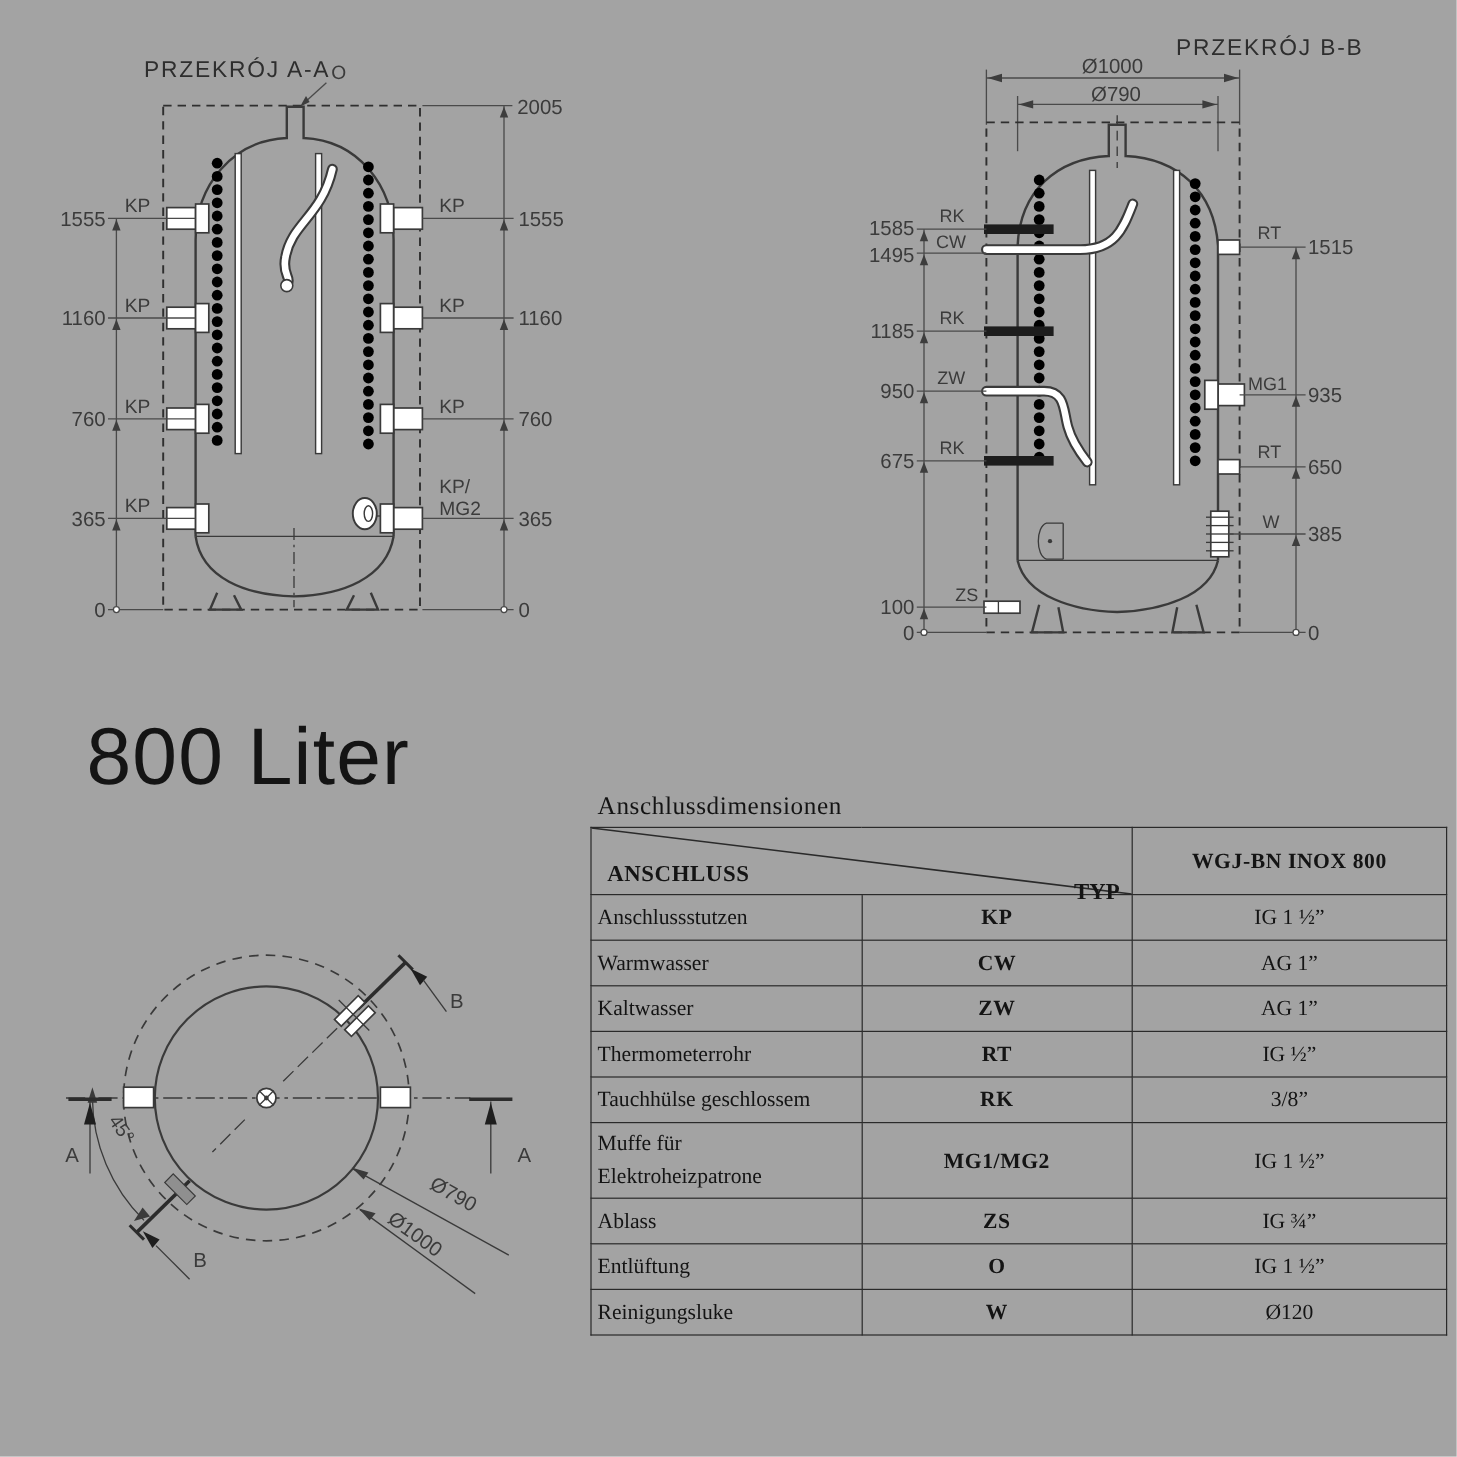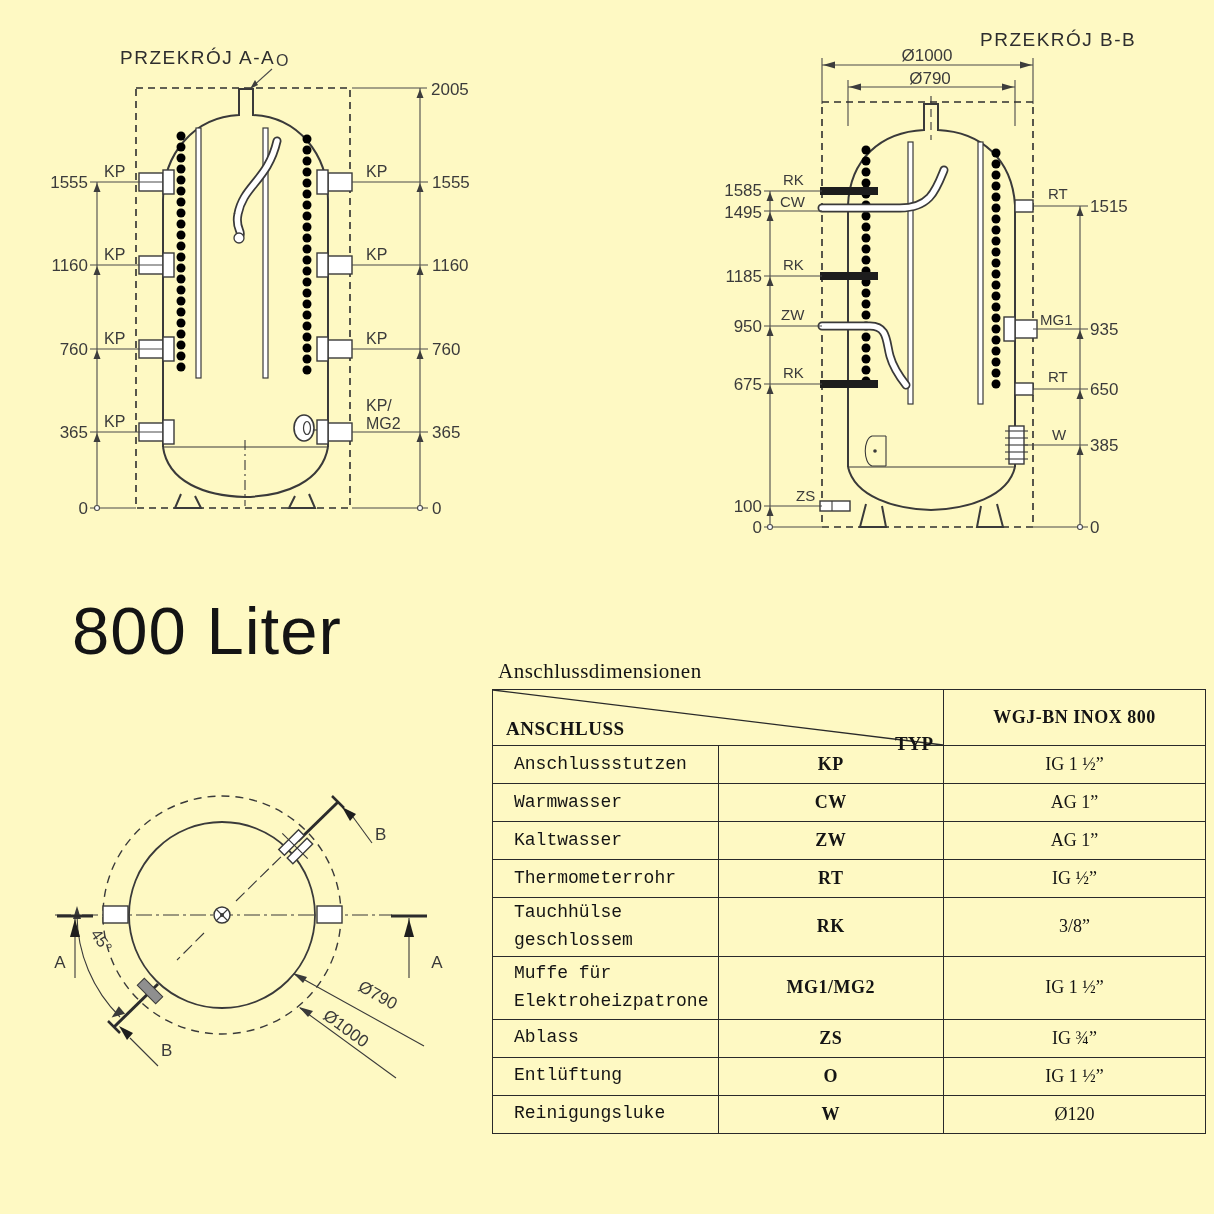--- a/index.html
+++ b/index.html
@@ -1,16 +1,16 @@
 <!DOCTYPE html>
 <html><head>
 <meta charset="utf-8">
 <style>
   html,body{margin:0;padding:0;background:#fff;}
-  #canvas{position:relative;width:1214px;height:1214px;background:#fef9c3;overflow:hidden;
+  #canvas{position:relative;width:1214px;height:1214px;background:#a3a3a3;overflow:hidden;
           font-family:"Liberation Sans",sans-serif;}
   svg{position:absolute;overflow:visible;}
   svg text{font-family:"Liberation Sans",sans-serif;fill:#3b3b3b;}
   .ttl{font-size:19px;letter-spacing:1.5px;fill:#2e2e2e;}
   .dimv{font-size:17px;}
   .dimt{font-size:15px;}
   .dimt2{font-size:16px;}
   .outline{fill:none;stroke:#3a3a3a;stroke-width:2;}
   .thin{fill:none;stroke:#3a3a3a;stroke-width:1.1;}
   .dashbox{fill:none;stroke:#2f2f2f;stroke-width:1.6;stroke-dasharray:7 5;}
@@ -22,21 +22,21 @@
   .pipeO{fill:none;stroke:#3a3a3a;stroke-width:9;stroke-linecap:round;}
   .pipeI{fill:none;stroke:#ffffff;stroke-width:5.5;stroke-linecap:round;}
   #volume{position:absolute;left:72px;top:592px;font-size:67px;color:#141414;
           font-family:"Liberation Sans",sans-serif;letter-spacing:1px;}
   
   #tblwrap{position:absolute;left:492px;top:659px;width:714px;color:#141414;
            font-family:"Liberation Serif",serif;}
   #tbltitle{font-weight:normal;font-size:21px;margin:0 0 5px 6px;letter-spacing:0.5px;}
   table.conn{border-collapse:collapse;width:714px;table-layout:fixed;}
   table.conn td{border:1.6px solid #2a2a2a;font-size:18px;}
-  td.c1{width:300px;padding-left:21px;white-space:pre-line;line-height:1.55;font-family:Liberation Mono, monospace;}
+  td.c1{width:300px;padding-left:5px;white-space:pre-line;line-height:1.55;}
   td.c2{width:155px;text-align:center;font-weight:bold;letter-spacing:0.5px;}
   td.c3{width:259px;text-align:center;}
   tr.r{height:38px;}
   tr.r2{height:63px;margin-left:12px;}
   td.split{position:relative;height:53px;}
   td.split .typ{position:absolute;top:3px;right:10px;font-weight:bold;font-size:19px;margin-top:40px;}
   td.split .ans{position:absolute;bottom:5px;left:13px;font-weight:bold;font-size:19px;letter-spacing:0.5px;}
   td.model{text-align:center;font-weight:bold;font-size:19px;letter-spacing:0.5px;}
   .diag{position:absolute;left:0;top:0;width:100%;height:100%;}
   .diag line{stroke:#2a2a2a;stroke-width:1.3;}

